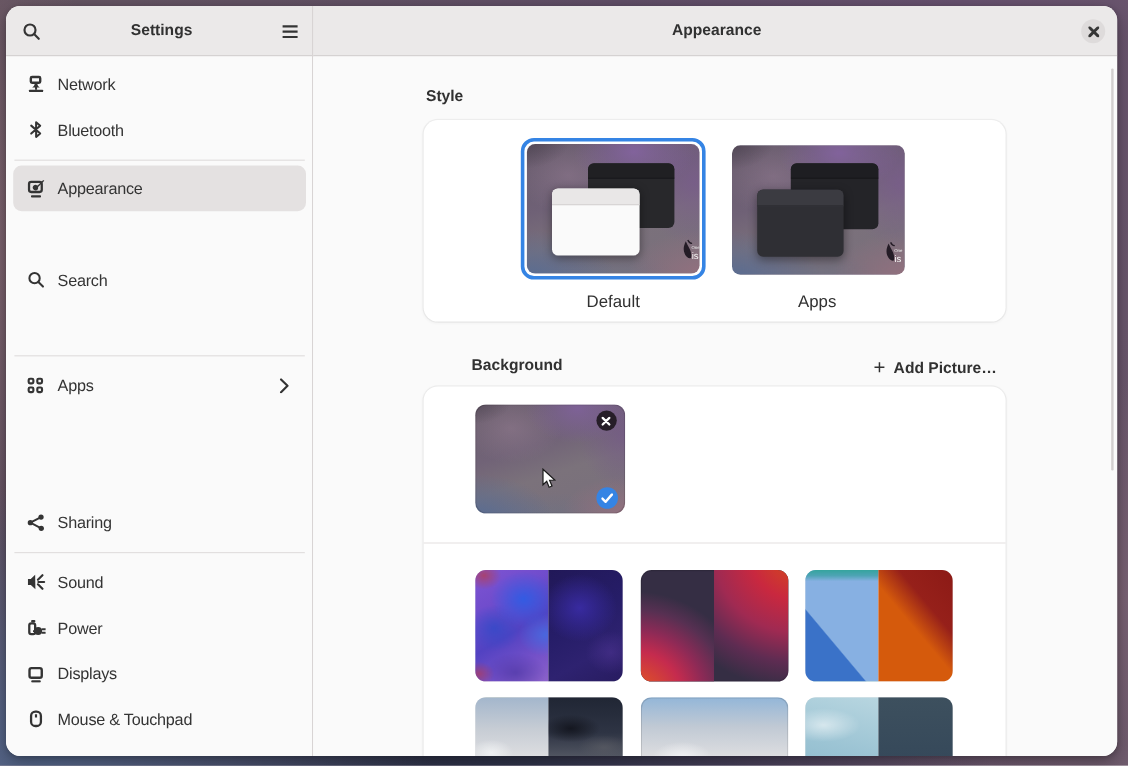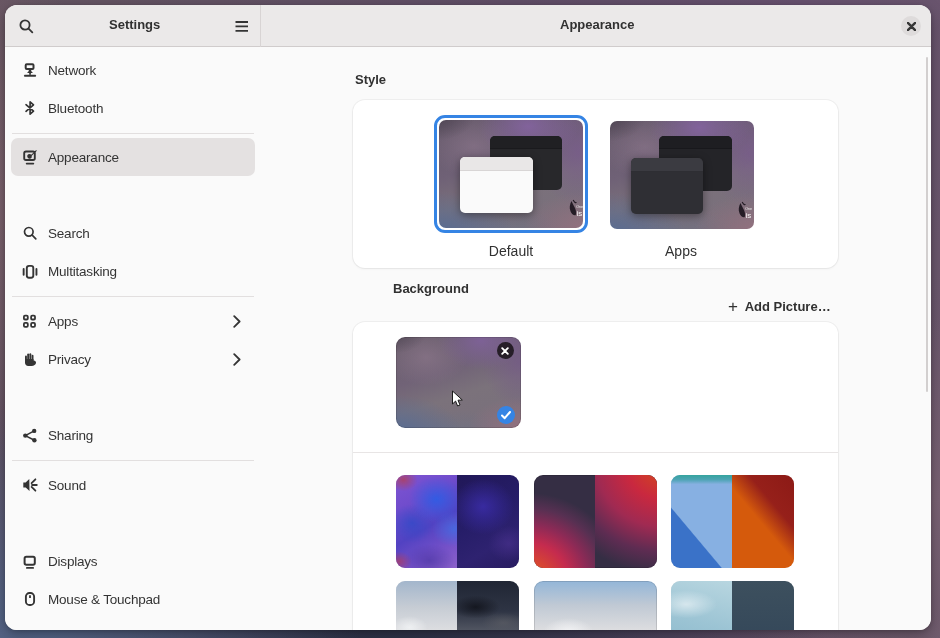--- a/index.html
+++ b/index.html
@@ -20,21 +20,21 @@
     box-shadow:0 6px 16px rgba(0,0,0,.28), 0 1px 4px rgba(0,0,0,.18);
   }
   .abs{position:absolute;}
   
   .hdr{position:absolute;top:0;height:41px;background:#ebe9e9;border-bottom:1px solid #d0cccc;}
   .hdr.sb{left:0;width:255px;}
   .hdr.ct{left:256px;width:670px;}
   .vsep{position:absolute;left:255px;top:0;width:1px;height:625px;background:#d8d4d4;}
   .title{position:absolute;top:12px;font-size:13px;font-weight:bold;color:#313131;}
   
-  .sidebar{position:absolute;left:0;top:42px;width:255px;height:583px;background:#fafafa;padding-left:20px;}
+  .sidebar{position:absolute;left:0;top:42px;width:255px;height:583px;background:#fafafa;}
   .row{position:absolute;left:6px;width:244px;height:38px;border-radius:7px;}
   .row.sel{background:#e4e1e1;}
   .row .ic{position:absolute;left:11px;top:11px;width:16px;height:16px;}
   .row .lb{position:absolute;left:37px;top:10.5px;font-size:13.5px;letter-spacing:-0.2px;color:#343434;line-height:18px;}
   .row .chev{position:absolute;right:14.5px;top:12.5px;}
   .hsep{position:absolute;left:7px;width:242px;height:1px;background:#e2dfdf;}
   
   .content{position:absolute;left:256px;top:42px;width:670px;height:583px;background:#fafafa;}
   .sechead{position:absolute;font-size:13px;font-weight:bold;color:#313131;}
   .card{position:absolute;left:92px;width:485px;background:#ffffff;border-radius:12px;
@@ -114,72 +114,62 @@
         </svg>
         <div class="lb">Appearance</div>
       </div>
       <div class="row" style="top:167px">
         <svg class="ic" viewBox="0 0 16 16">
           <circle cx="6.8" cy="6.8" r="4.3" fill="none" stroke="#343434" stroke-width="1.7"></circle>
           <line x1="10.2" y1="10.2" x2="13.8" y2="13.8" stroke="#343434" stroke-width="1.7" stroke-linecap="round"></line>
         </svg>
         <div class="lb">Search</div>
       </div>
-      <div class="row" style="top:205px">
-        <svg class="ic" viewBox="0 0 16 16">
-          <rect x="4.8" y="2.9" width="6.5" height="11.9" rx="2.2" fill="none" stroke="#343434" stroke-width="1.9"></rect>
-          <rect x="0.7" y="5" width="1.9" height="7.8" rx="0.95" fill="#343434"></rect>
-          <rect x="13.5" y="5" width="1.9" height="7.8" rx="0.95" fill="#343434"></rect>
-        </svg>
-        <div class="lb">Multitasking</div>
-      </div>
       <div class="hsep" style="top:249px"></div>
       <div class="row" style="top:255px">
         <svg class="ic" viewBox="0 0 16 16">
           <rect x="1.9" y="2.6" width="3.9" height="3.9" rx="1.1" fill="none" stroke="#343434" stroke-width="1.8"></rect>
           <rect x="9.1" y="2.6" width="3.9" height="3.9" rx="1.1" fill="none" stroke="#343434" stroke-width="1.8"></rect>
           <rect x="1.9" y="9.9" width="3.9" height="3.9" rx="1.1" fill="none" stroke="#343434" stroke-width="1.8"></rect>
           <rect x="9.1" y="9.9" width="3.9" height="3.9" rx="1.1" fill="none" stroke="#343434" stroke-width="1.8"></rect>
         </svg>
         <div class="lb">Apps</div>
         <svg class="chev" width="8" height="13" viewBox="0 0 8 13">
           <path d="M1.2 1.2 L6.6 6.5 L1.2 11.8" fill="none" stroke="#343434" stroke-width="1.8" stroke-linecap="round" stroke-linejoin="round"></path>
         </svg>
       </div>
-      <div class="row" style="top:293px">
-        <svg class="ic" viewBox="0 0 16 16">
-          <rect x="3" y="4.6" width="1.9" height="5.4" rx="0.95" fill="#343434"></rect>
-          <rect x="5.2" y="2.6" width="1.9" height="6.4" rx="0.95" fill="#343434"></rect>
-          <rect x="7.4" y="2.2" width="1.9" height="6.8" rx="0.95" fill="#343434"></rect>
-          <rect x="9.6" y="3.8" width="1.9" height="5.6" rx="0.95" fill="#343434"></rect>
-          <path d="M3 8 L11.5 8 L11.5 9.3 C13.1 9.8 14.3 10.7 14 11.9 C13.6 13.5 12 14.9 9.6 14.9 L6.2 14.9 C4.4 14.9 3 13.5 3 11.7 Z" fill="#343434"></path>
-        </svg>
-        <div class="lb">Privacy</div>
-        <svg class="chev" width="8" height="13" viewBox="0 0 8 13">
-          <path d="M1.2 1.2 L6.6 6.5 L1.2 11.8" fill="none" stroke="#343434" stroke-width="1.8" stroke-linecap="round" stroke-linejoin="round"></path>
-        </svg>
-      </div>
       <div class="row" style="top:369px">
         <svg class="ic" viewBox="0 0 16 16">
           <circle cx="3.3" cy="8.6" r="2.2" fill="#343434"></circle>
           <circle cx="12.2" cy="3.9" r="2.2" fill="#343434"></circle>
           <circle cx="12.4" cy="13.3" r="2.2" fill="#343434"></circle>
           <path d="M3.3 8.6 L12.2 3.9 M3.3 8.6 L12.4 13.3" stroke="#343434" stroke-width="1.6"></path>
         </svg>
         <div class="lb">Sharing</div>
       </div>
       <div class="hsep" style="top:412.5px"></div>
       <div class="row" style="top:419px">
         <svg class="ic" viewBox="0 0 16 16">
           <path d="M1.3 5.6 L3.6 5.6 L7.3 1.9 L7.5 14.1 L3.7 10.4 L1.3 10.4 Z" fill="#343434"></path>
           <line x1="9.6" y1="6.1" x2="13.4" y2="2.3" stroke="#343434" stroke-width="1.8" stroke-linecap="round"></line>
           <line x1="10" y1="8" x2="14.8" y2="8" stroke="#343434" stroke-width="1.8" stroke-linecap="round"></line>
           <line x1="9.6" y1="9.9" x2="13.4" y2="13.7" stroke="#343434" stroke-width="1.8" stroke-linecap="round"></line>
         </svg>
         <div class="lb">Sound</div>
+      </div>
+      <div class="row" style="top:457px">
+        <svg class="ic" viewBox="0 0 16 16">
+          <rect x="2.4" y="4.4" width="4.9" height="9.1" rx="1.6" fill="none" stroke="#343434" stroke-width="1.9"></rect>
+          <rect x="3.9" y="1.7" width="3.6" height="2" rx="0.9" fill="#343434"></rect>
+          <rect x="5.5" y="10.2" width="3" height="1.5" fill="#343434"></rect>
+          <circle cx="9.8" cy="10.9" r="3.3" fill="#343434"></circle>
+          <rect x="12.6" y="8.5" width="4" height="1.7" rx="0.8" fill="#343434"></rect>
+          <rect x="12.6" y="11.5" width="4" height="1.7" rx="0.8" fill="#343434"></rect>
+        </svg>
+        <div class="lb">Power</div>
       </div>
       <div class="row" style="top:495px">
         <svg class="ic" viewBox="0 0 16 16">
           <rect x="2.6" y="3.8" width="10.2" height="8" rx="1.7" fill="none" stroke="#343434" stroke-width="2"></rect>
           <rect x="4" y="13.9" width="8" height="1.9" rx="0.9" fill="#343434"></rect>
         </svg>
         <div class="lb">Displays</div>
       </div>
       <div class="row" style="top:533px">
         <svg class="ic" viewBox="0 0 16 16">
@@ -221,21 +211,21 @@
       <div class="wm" style="left:127px;top:80px;"><svg width="16" height="20" viewBox="0 0 16 20">
 <path d="M3.5 2 C1.8 5.5 1 9 2.6 12.4 C3.6 15 6 16.8 7.8 16 C8.6 13.4 7.8 10 6.2 7.4 C5.2 5.6 4.3 3.8 3.5 2 Z" fill="#241c26"></path>
 <path d="M5.2 1 C6 2.7 7.6 4.3 8.5 3.4" stroke="#241c26" stroke-width="1.2" fill="none"></path>
 <text x="8.2" y="8.6" font-size="3.6" fill="#efefef">One</text>
 <text x="8.4" y="17" font-size="8" fill="#f5f5f5">is</text>
 </svg></div>
     </div>
     <div class="plabel" style="left:190px;top:196px;">Default</div>
     <div class="plabel" style="left:360px;top:196px;">Apps</div>
 
-    <div class="sechead" style="left:94px;top:234px;padding-left:38px;">Background</div>
+    <div class="sechead" style="left:94px;top:249px;padding-left:38px;">Background</div>
     <div class="abs" style="left:467px;top:249px;font-size:13px;font-weight:bold;color:#313131;">
       <span style="font-weight:normal;font-size:17px;position:relative;top:1px;">+</span>&nbsp; Add Picture…
     </div>
     <div class="card" style="top:275px;height:348px;"></div>
 
     <div class="thumb" style="left:134.5px;top:290px;width:125px;height:91px;
       background:
         radial-gradient(42px 26px at -2% -4%, rgba(80,70,84,.85), rgba(80,70,84,0) 78%),
         radial-gradient(60px 40px at 68% 4%, rgba(128,97,156,.85), rgba(128,97,156,0) 72%),
         radial-gradient(50px 60px at 99% 28%, rgba(116,88,136,.7), rgba(116,88,136,0) 75%),

